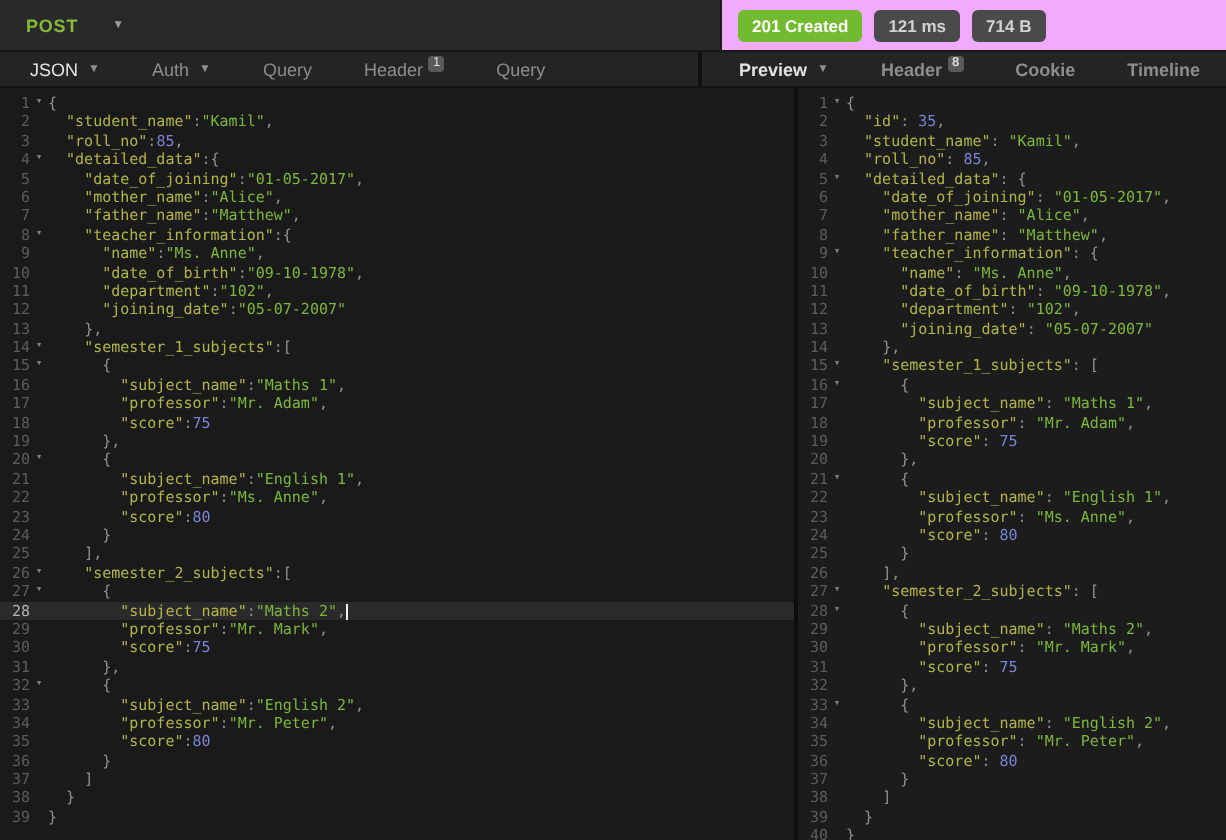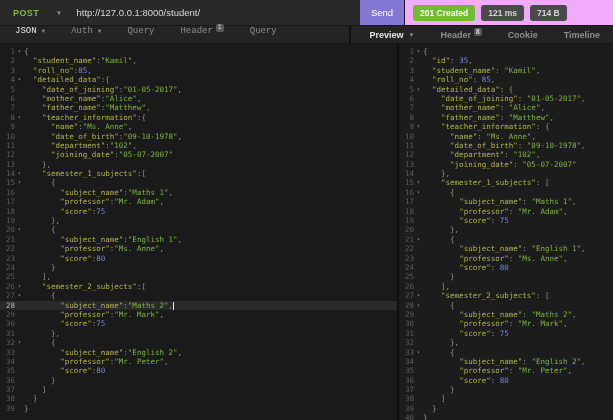--- a/index.html
+++ b/index.html
@@ -18,21 +18,21 @@
   .send-btn { width:44px; border:none; background:var(--c-send); color:#fff; font-size:9.5px;
               font-family:"Liberation Sans", sans-serif; cursor:pointer; }
   .resp-meta { flex:1; display:flex; align-items:center; padding-left:8px; gap:6px;
                background:#f0abfc; border-left:1px solid #1c1c1c; }
   .badge { font-size:8.5px; padding:3px 7px; border-radius:3px; background:#4a4a4a; color:#d2d2d2;
            white-space:nowrap;font-weight:bold; }
   .badge.status { background:var(--c-status); color:#fff; font-weight:bold; }
 
   
   .tabsrow { height:18px; flex:0 0 18px; display:flex; background:#242424; border-bottom:1px solid #131313; }
-  .tabs-left { width:397px; display:flex; align-items:flex-start; padding-left:2px;font-family:Liberation Mono, monospace; }
+  .tabs-left { width:397px; display:flex; align-items:center; padding-left:2px; }
   .tabs-right { flex:1; display:flex; align-items:stretch; border-left:2px solid #101010; padding-left:6px;font-weight:bold; }
   .tab { display:flex; align-items:center; padding:0 13px; font-size:9px; color:#8d8d8d; cursor:pointer;
          white-space:nowrap; }
   .tab.active { color:#e4e4e4; }
   .tab .caret { font-size:6px; margin-left:5px; color:#8d8d8d; }
   .tab-badge { font-size:6.5px; line-height:8px; background:#585858; color:#ddd; border-radius:2px;
                padding:0 2px; margin-left:3px; position:relative; top:-3px; }
 
   
   .panes { flex:1; display:flex; min-height:0; }
@@ -57,23 +57,21 @@
 <body>
 
 <div class="app">
 
   <div class="topbar">
     <div class="urlbar">
       <span class="method">
         <span>POST</span>
         <span class="caret">▼</span>
       </span>
-      <span class="url">http://127.0.0.1:8000/student/</span>
     </div>
-    <button class="send-btn">Send</button>
     <div class="resp-meta">
       <span class="badge status">201 Created</span>
       <span class="badge">121 ms</span>
       <span class="badge">714 B</span>
     </div>
   </div>
 
   <div class="tabsrow">
     <div class="tabs-left" id="req-tabs">
         <div class="tab active">

